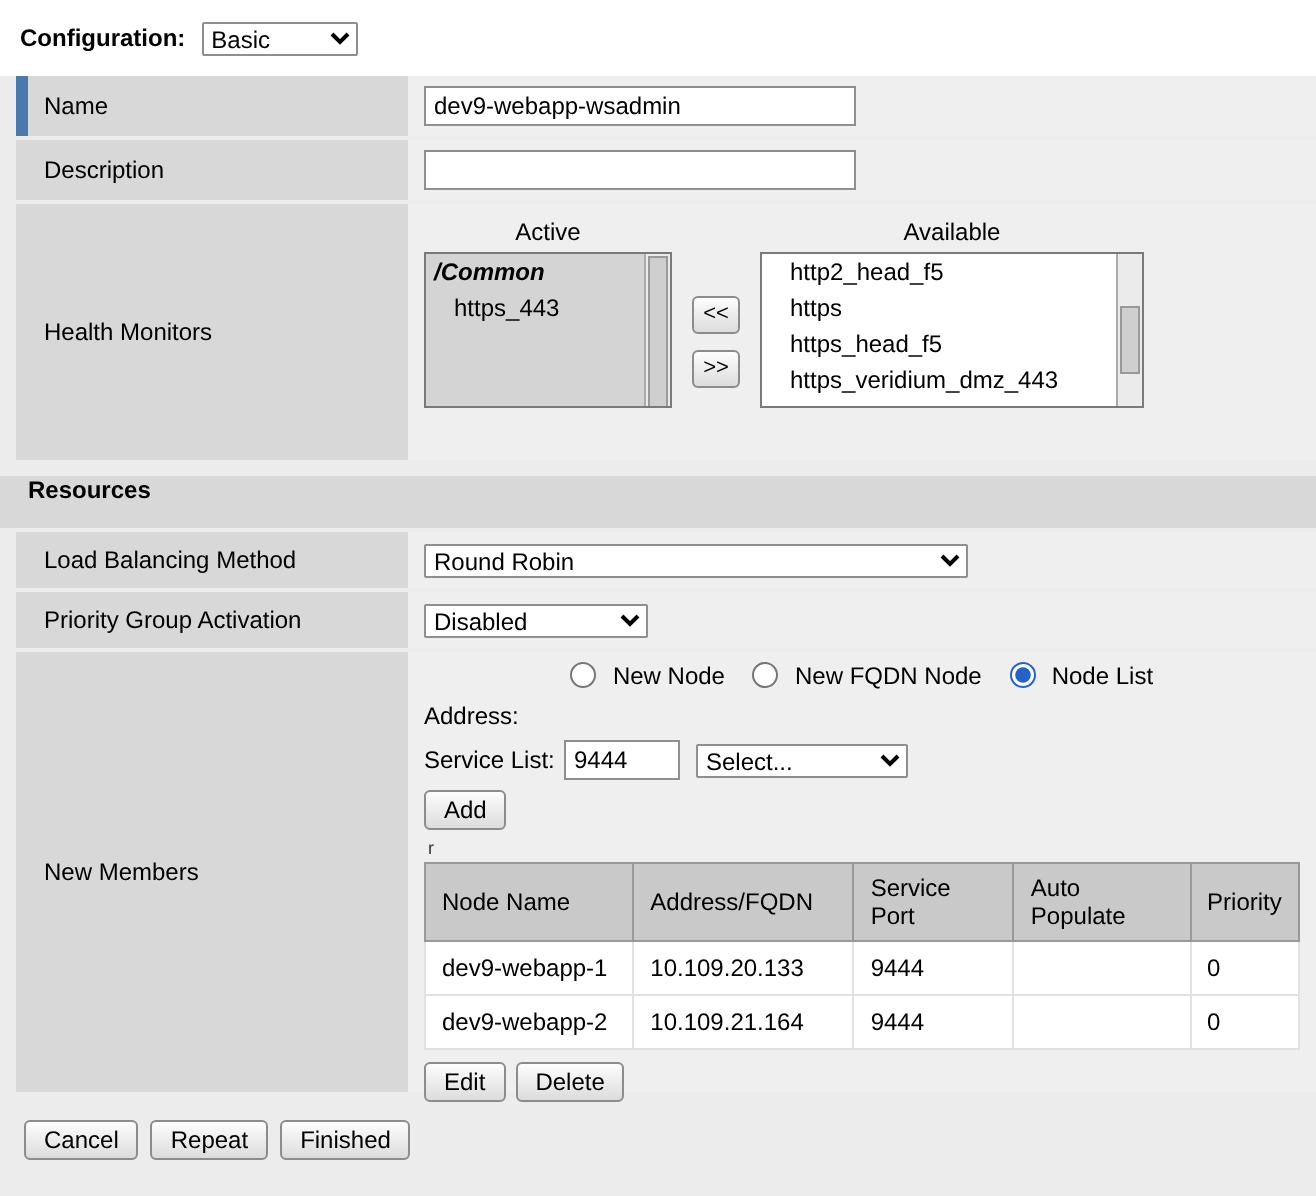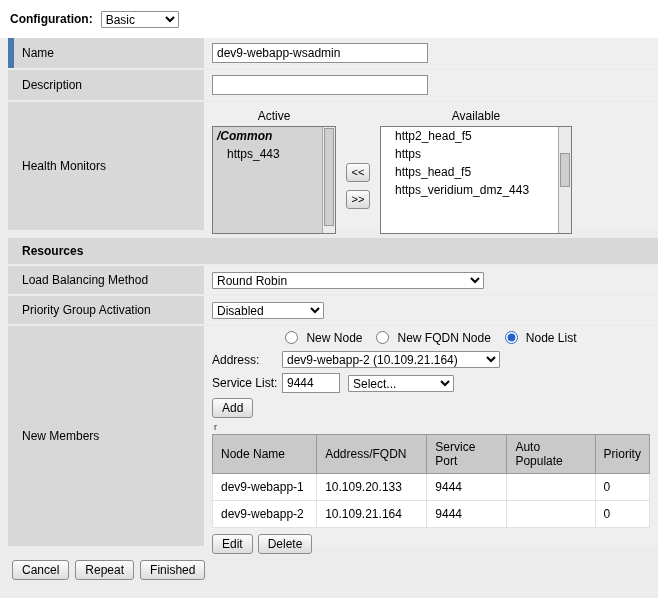--- a/index.html
+++ b/index.html
@@ -56,36 +56,35 @@
   .accent.blue { background:#4a79ad; }
   .value-cell {
     flex:1;
     background:#efefef;
     padding:5px 8px;
     display:flex; align-items:center;
   }
   .value-cell.top { align-items:flex-start; }
   .section-gap { height:8px; }
   .section-header {
-    margin-left:8px;
     background:#d8d8d8;
     height:26px;
-    display:flex; align-items:center;
+    display:flex; align-items:flex-start;
     padding-left:14px;
     font-weight:bold;
     margin-bottom:2px;
   }
   
   .hm { display:flex; gap:10px; padding-top:2px; }
   .hm-col { display:flex; flex-direction:column; align-items:center; }
   .hm-title { margin-bottom:3px; }
   .listbox {
     position:relative;
     border:1px solid #7a7a7a;
-    height:108px;
+    height:78px;
     overflow:hidden;
     font-size:12px;
   }
   .listbox.active-list { width:124px; background:#d4d4d4; }
   .listbox.avail-list { width:192px; background:#ffffff; }
   .listbox .item { padding:2px 4px 2px 14px; white-space:nowrap; }
   .listbox .partition { font-weight:bold; font-style:italic; padding-left:4px; }
   .sb {
     position:absolute; top:0; right:0; bottom:0; width:13px;
     background:#ebebeb; border-left:1px solid #aaa;
@@ -258,23 +257,20 @@
             <span>New FQDN Node</span>
           </label>
           <label>
             <input type="radio" name="membertype" checked="" style="">
             <span>Node List</span>
           </label>
         </div>
 
         <div class="inline-row">
           <span class="fld-label">Address:</span>
-          <select style="width:218px;">
-            <option>dev9-webapp-2 (10.109.21.164)</option>
-          </select>
         </div>
 
         <div class="inline-row">
           <span class="fld-label">Service List:</span>
           <input type="text" style="width: 58px; margin-right: 8px;" value="9444">
           <select style="width:106px;">
             <option>Select...</option>
           </select>
         </div>
 

